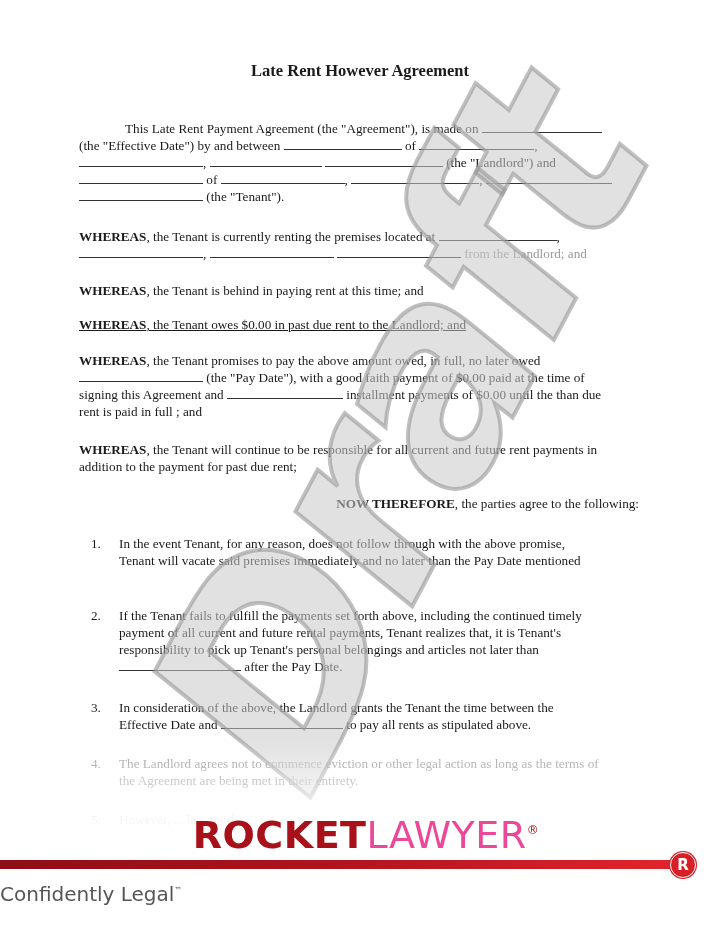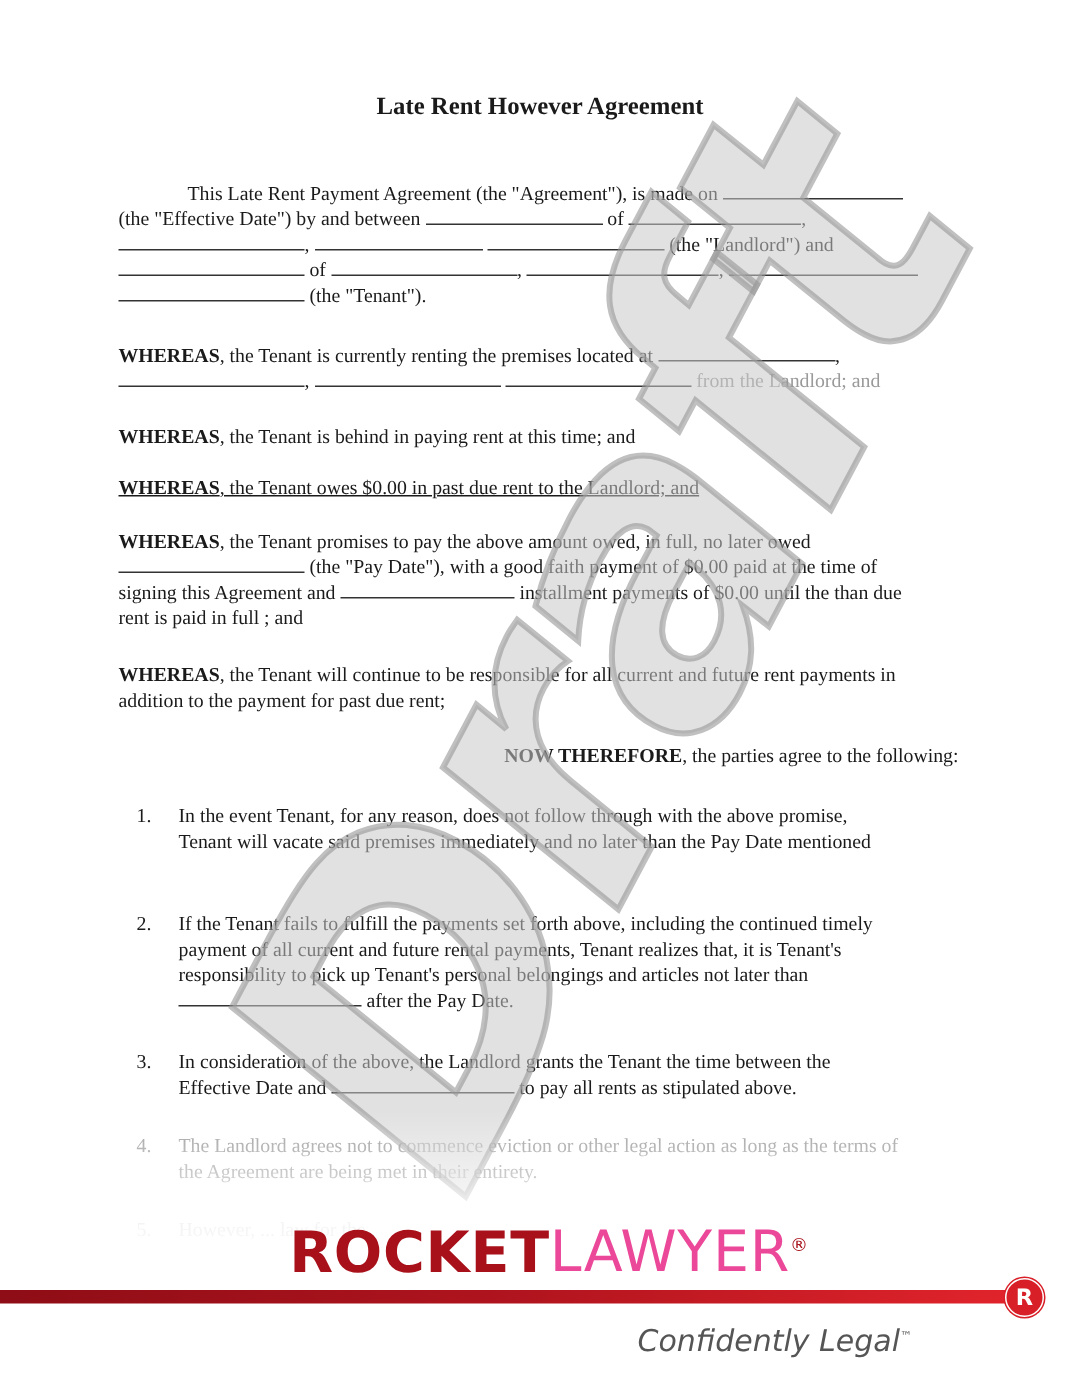--- a/index.html
+++ b/index.html
@@ -52,22 +52,22 @@
     position: absolute; left: 0; top: 860px; width: 680px; height: 9px;
     background: linear-gradient(to right, #8e0d16 0%, #b0141e 50%, #e2242c 100%);
   }
   .r-badge {
     position: absolute; left: 670px; top: 852px; width: 24px; height: 24px; border-radius: 50%;
     background: #d81f27; border: 1px solid #ffffff; box-shadow: 0 0 0 1px #d81f27;
     color: #ffffff; font-family: "DejaVu Sans", sans-serif; font-weight: bold; font-size: 15px;
     text-align: center; line-height: 24px;
   }
   .tagline {
-    position: absolute; top: 878px; left: 0; width: 608px; text-align: right;
-    font-family: "DejaVu Sans", sans-serif; font-size: 20px; color: #555555; line-height: 26px; font-style: italic;
+    position: absolute; top: 878px; left: 0; width: 608px; text-align: left;
+    font-family: "DejaVu Sans", sans-serif; font-size: 20px; color: #555555; line-height: 26px;
   }
   .tm { font-size: 8px; vertical-align: super; }
 </style>
 </head>
 <body>
 
 <div class="page">
 
   <div class="title">Late Rent However Agreement</div>
 

